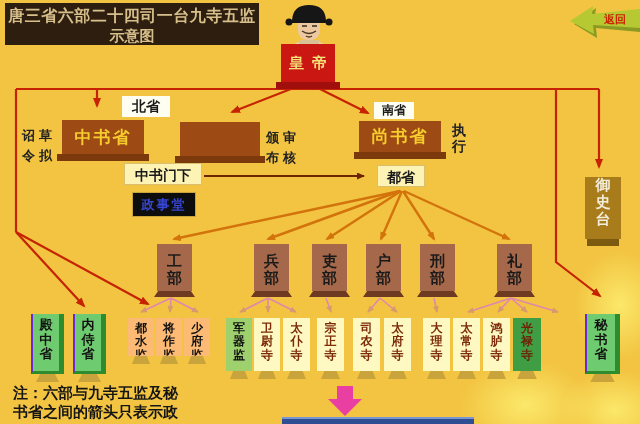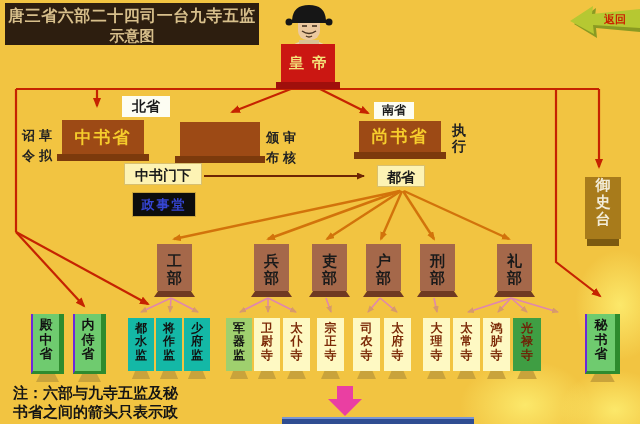--- a/index.html
+++ b/index.html
@@ -32,21 +32,21 @@
   .yst .lip{background:#7c5a10;left:2px;right:2px;}
   
   .ministry{width:35px;height:47px;background:#a5684a;font-weight:bold;font-size:15px;padding-top:9px;}
   .mstand{position:absolute;bottom:-6px;left:-3px;right:-3px;height:6px;background:#6f3a22;
           clip-path:polygon(10% 0,90% 0,100% 100%,0 100%);}
   
   .agency{z-index:2;}
   .gbox{font-weight:bold;text-align:center;padding-top:4px;box-sizing:border-box;}
   .g-bright .gbox{background:#6fcb6f;border-right:5px solid #2e8b2e;border-bottom:3px solid #2e8b2e;
                   border-left:2px solid #6d28d9;height:60px;font-size:13px;color:#111;}
-  .g-med .gbox{background:#14b8a6;height:53px;font-size:12px;color:#111;}
+  .g-med .gbox{background:#fdba74;height:38px;font-size:12px;color:#111;}
   .g-med2 .gbox{background:#3f9e43;height:53px;font-size:12px;color:#6e2408;}
   .g-light .gbox{background:#9fd06e;height:53px;font-size:12px;color:#111;}
   .g-dark .gbox{background:#fef9c3;height:53px;font-size:12px;color:#7c2a08;}
   .stand{margin:0 auto;width:70%;height:8px;background:#c9a33b;clip-path:polygon(18% 0,82% 0,100% 100%,0 100%);}
   .note{left:13px;top:383px;width:230px;font-size:15px;font-weight:bold;line-height:19px;color:#151515;}
   .navy{left:282px;top:417px;width:192px;height:7px;background:#2f4d92;border-top:2px solid #7a96d2;}
 </style>
 </head>
 <body>
 

